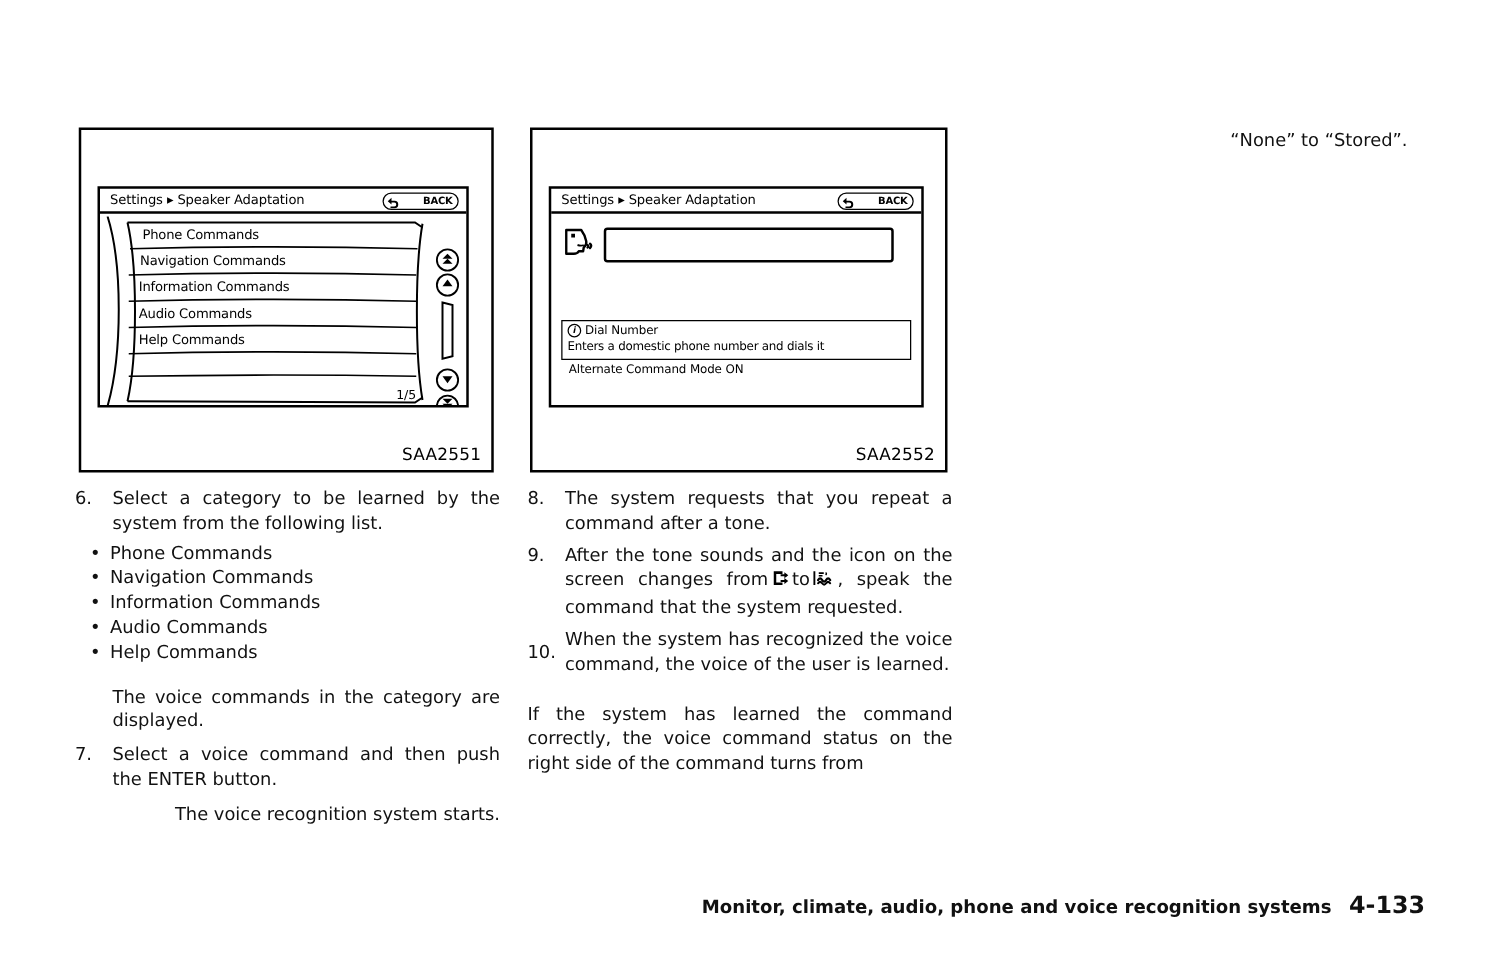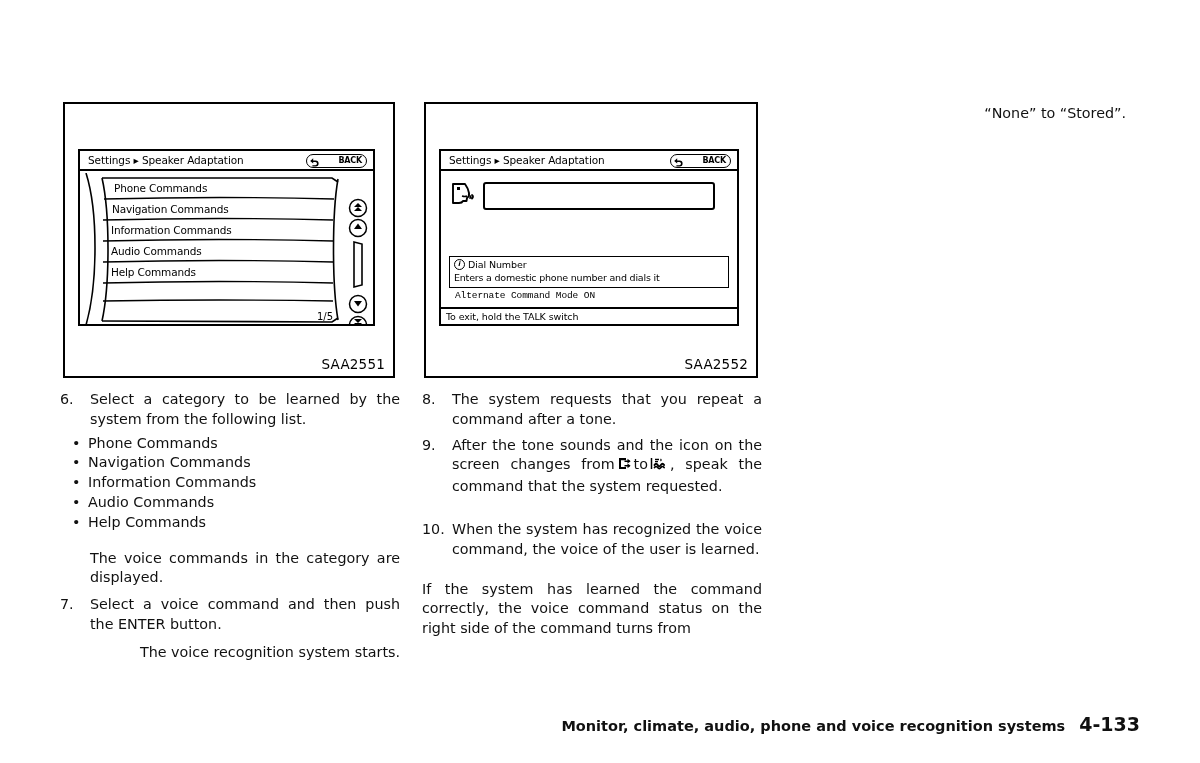--- a/index.html
+++ b/index.html
@@ -155,21 +155,20 @@
     line-height: 13px;
     letter-spacing: -0.2px;
   }
   .alt-mode {
     position: absolute;
     left: 14px;
     top: 139px;
     font-size: 9.5px;
     letter-spacing: -0.1px;
     color: #000;
-    font-family: Liberation Mono, monospace;
   }
   .status-bar {
     position: absolute;
     left: 0;
     right: 0;
     bottom: 0;
     height: 17px;
     border-top: 2px solid #000;
     box-sizing: border-box;
   }
@@ -385,23 +384,20 @@
     <div class="cmd-box">
       <div class="cmd-title">
         <span class="info-i">i</span>
         <span>Dial Number</span>
       </div>
       <div class="cmd-desc">Enters a domestic phone number and dials it</div>
     </div>
 
     <div class="alt-mode">Alternate Command Mode ON</div>
 
-    <div class="status-bar">
-      <span>To exit, hold the TALK switch</span>
-    </div>
   </div>
 
   <div class="fig-code">SAA2552</div>
 </div>
 
 <div class="col" id="col-left">
 
   <div class="step">
     <div class="step-num">6.</div>
     <div class="step-body">Select a category to be learned by the system from the following list.</div>
@@ -456,21 +452,21 @@
             <path d="M10.5 7.4 L13.6 9.8 L10.5 12.2 Z" fill="#000"></path>
           </svg></span><span>to</span><span class="inline-icon"><svg width="18" height="15" viewBox="0 0 18 15">
             <path d="M1.5 2 L1.5 13" stroke="#000" stroke-width="1.5"></path>
             <path d="M5 3.5 L9 3.5 M5 5.6 L8 5.6" stroke="#000" stroke-width="1.3"></path>
             <path d="M10.5 3 q1.2 1 0 2" stroke="#000" stroke-width="1.2" fill="none"></path>
             <path d="M4.5 9 q1.6 -2.6 3.2 0 q1.6 2.6 3.2 0 q1.6 -2.6 3.2 0" stroke="#000" stroke-width="1.9" fill="none" stroke-linecap="round"></path>
             <path d="M4.5 11.6 q1.6 -2.2 3.2 0 q1.6 2.2 3.2 0 q1.6 -2.2 3.2 0" stroke="#000" stroke-width="1.7" fill="none" stroke-linecap="round"></path>
           </svg></span><span>, speak the command that the system requested.</span></div>
   </div>
 
-  <div class="step" style="margin-top:23px;">
+  <div class="step" style="margin-top:6px;align-items:center;">
     <div class="step-num wide">10.</div>
     <div class="step-body">When the system has recognized the voice command, the voice of the user is learned.</div>
   </div>
 
 
   <p class="para" style="margin-top:20px;">If the system has learned the command correctly, the voice command status on the right side of the command turns from</p>
 </div>
 
 <div class="col" id="col-right">
   <p class="para nojust">“None” to “Stored”.</p>

